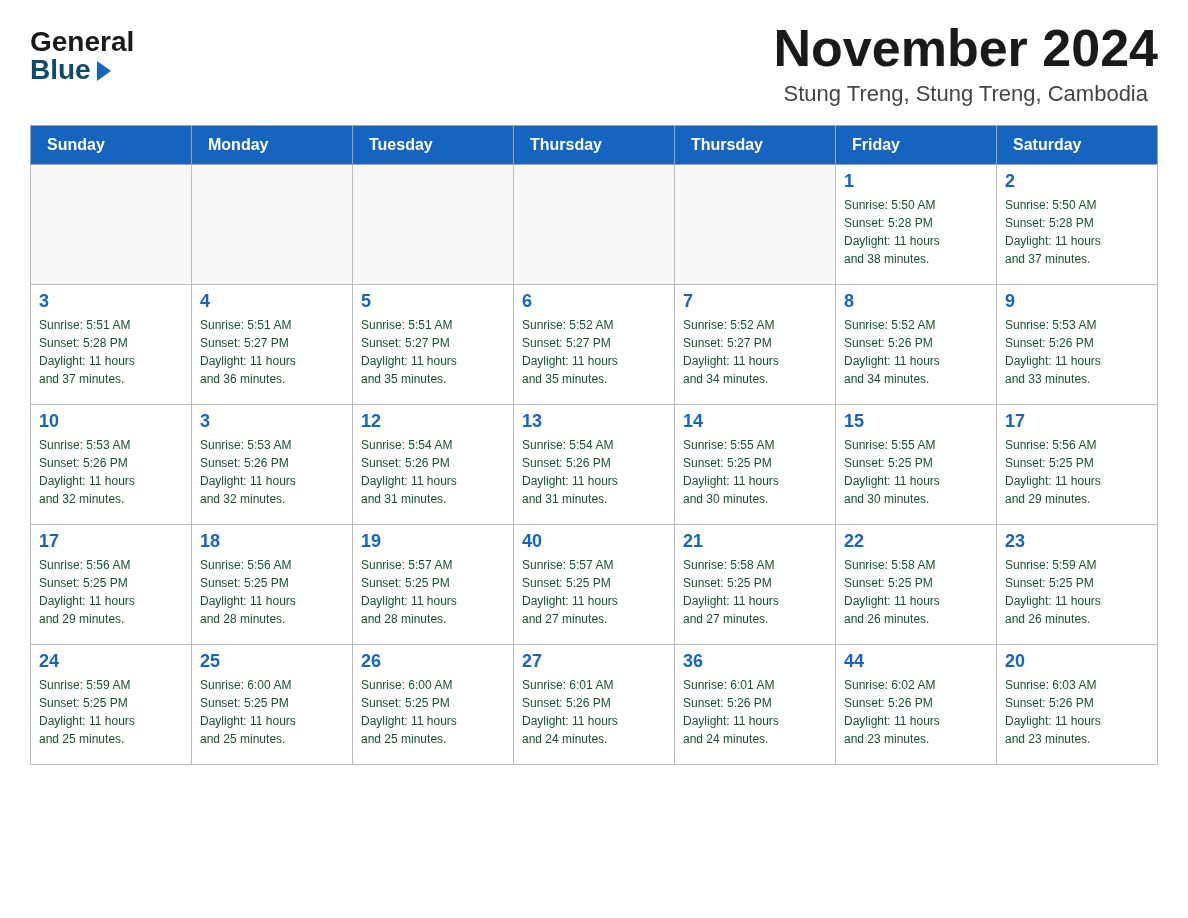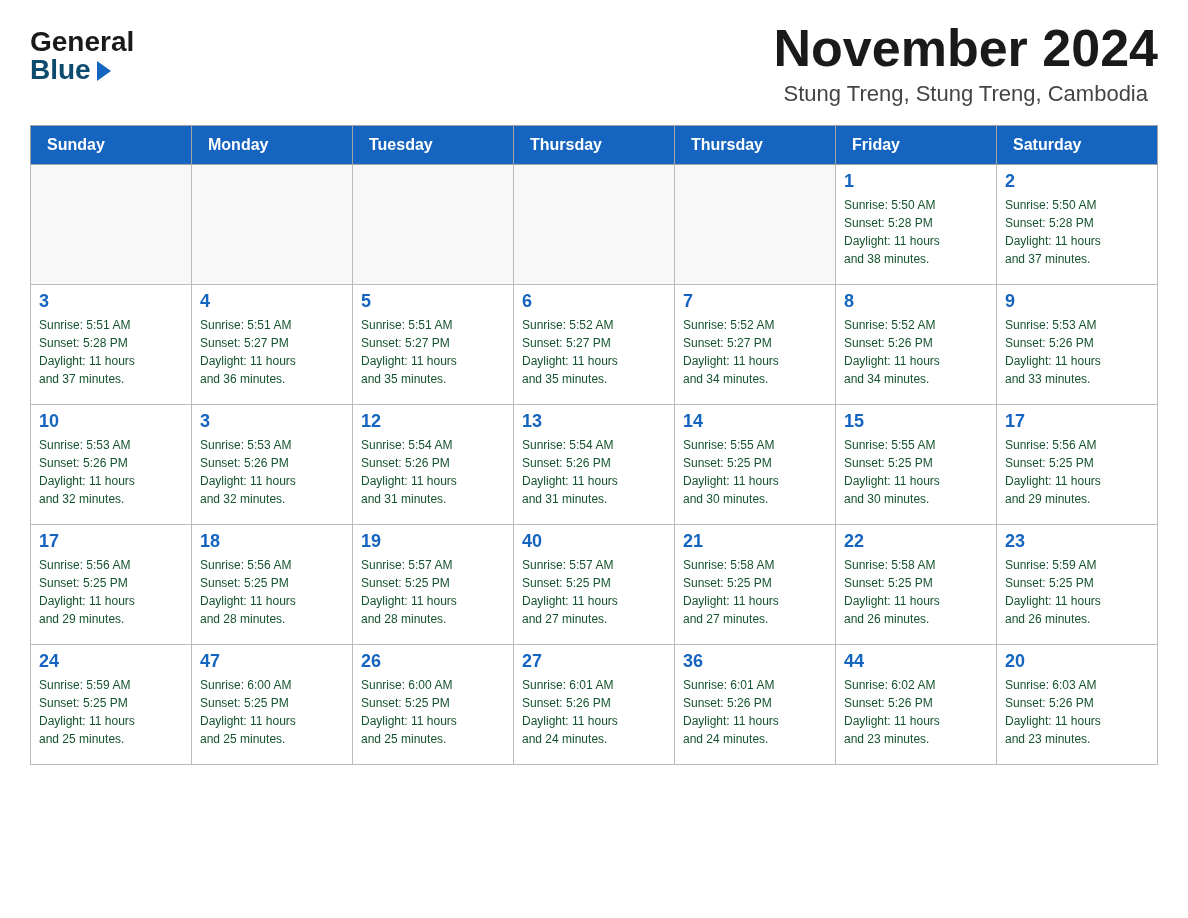--- a/index.html
+++ b/index.html
@@ -234,21 +234,21 @@
           <span class="day-number">23</span>
           <div class="day-info">Sunrise: 5:59 AM<br>Sunset: 5:25 PM<br>Daylight: 11 hours<br>and 26 minutes.</div>
         </td>
       </tr>
       <tr>
         <td>
           <span class="day-number">24</span>
           <div class="day-info">Sunrise: 5:59 AM<br>Sunset: 5:25 PM<br>Daylight: 11 hours<br>and 25 minutes.</div>
         </td>
         <td>
-          <span class="day-number">47</span>
+          <span class="day-number">25</span>
           <div class="day-info">Sunrise: 6:00 AM<br>Sunset: 5:25 PM<br>Daylight: 11 hours<br>and 25 minutes.</div>
         </td>
         <td>
           <span class="day-number">26</span>
           <div class="day-info">Sunrise: 6:00 AM<br>Sunset: 5:25 PM<br>Daylight: 11 hours<br>and 25 minutes.</div>
         </td>
         <td>
           <span class="day-number">27</span>
           <div class="day-info">Sunrise: 6:01 AM<br>Sunset: 5:26 PM<br>Daylight: 11 hours<br>and 24 minutes.</div>
         </td>

